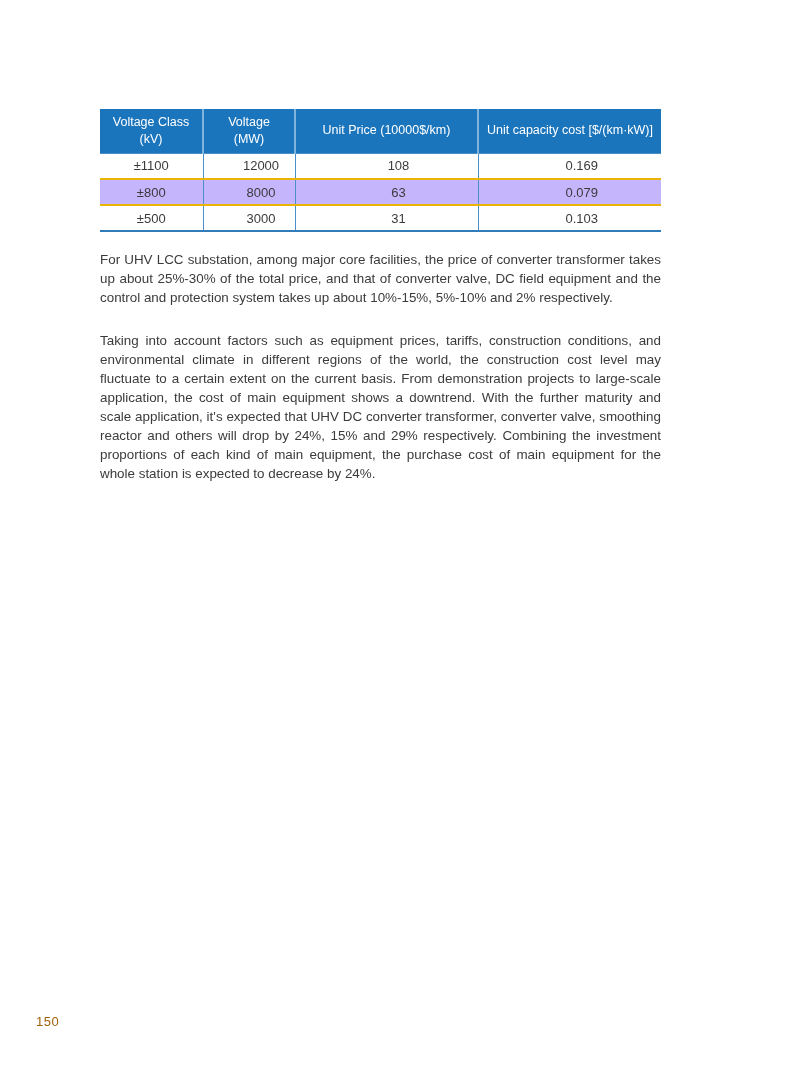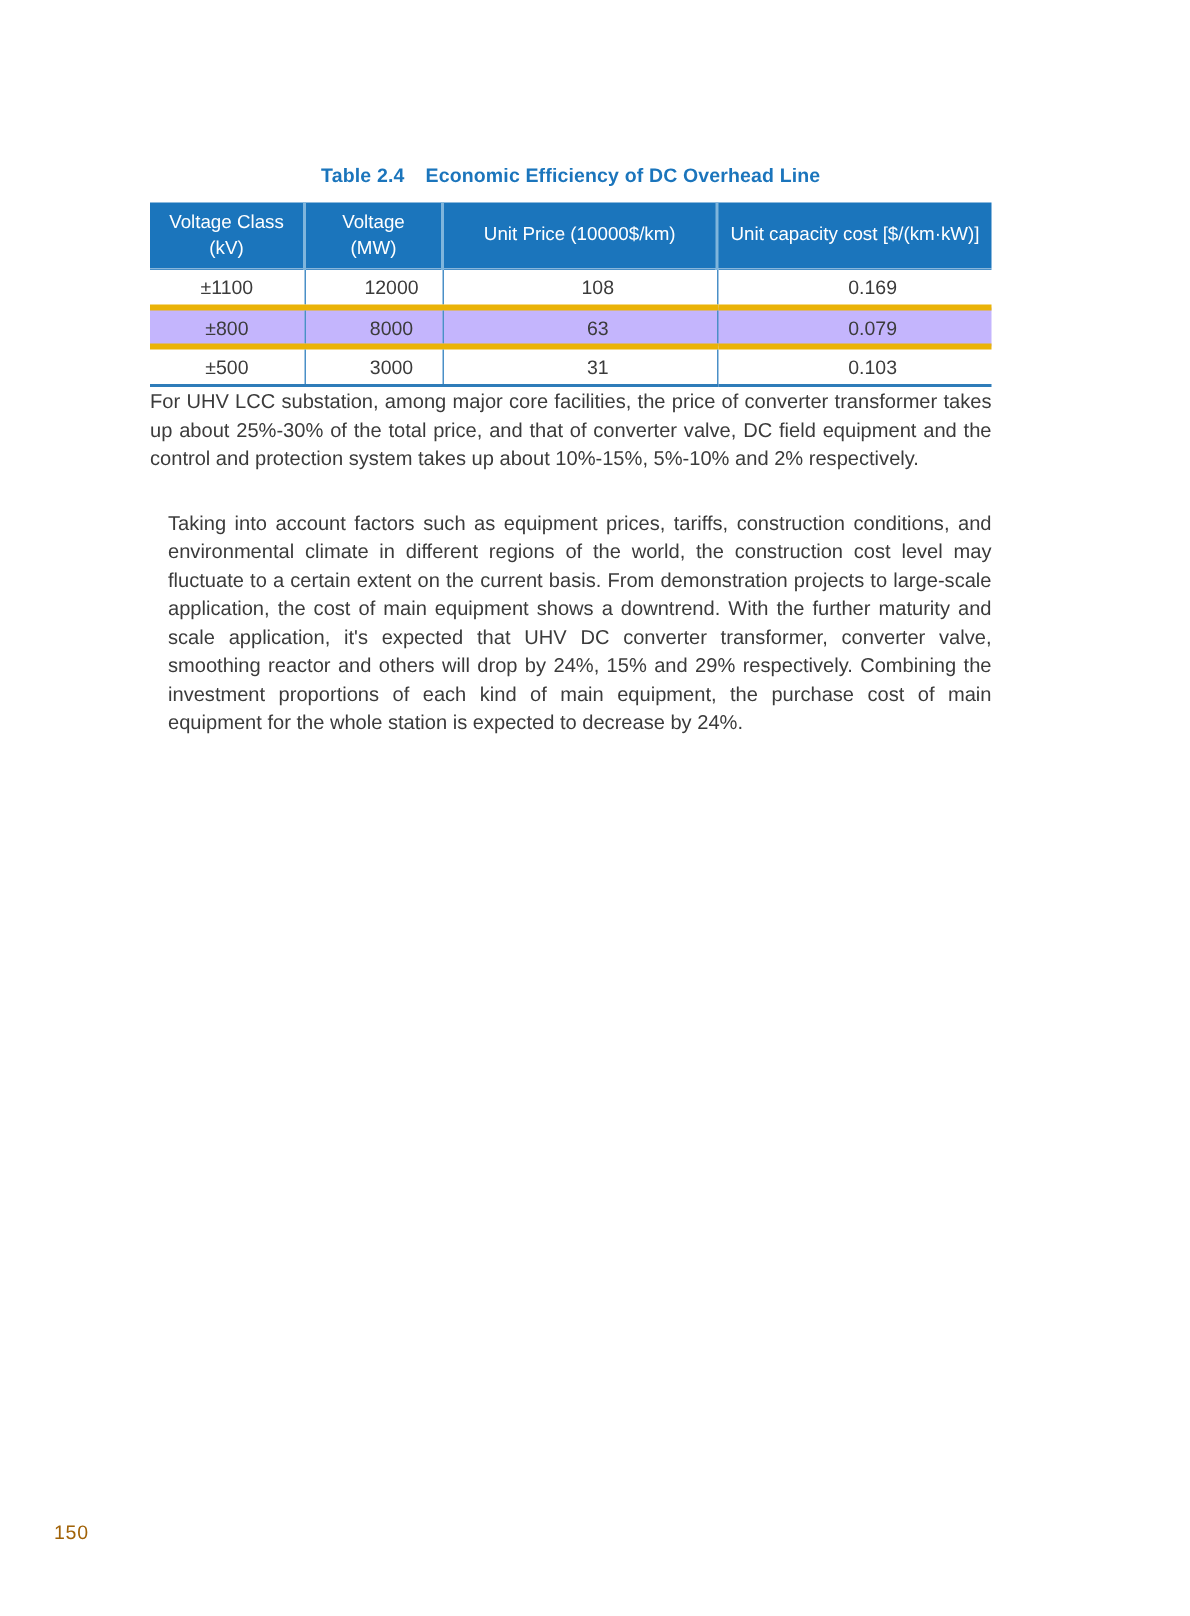--- a/index.html
+++ b/index.html
@@ -52,54 +52,51 @@
     border-bottom: 1px solid #4a8fc7;
   }
   .data-table thead th + th { border-left: 2px solid #7fb5dc; }
 
   .data-table tbody td {
     font-size: 13px;
     color: #3b3b3b;
     height: 26px;
     text-align: center;
     vertical-align: middle;
-    border-bottom: 4px solid #eab308;
+    border-bottom: 2px solid #eab308;
     background: #ffffff;
   }
   .data-table tbody td + td { border-left: 1px solid #4a8fc7; padding-left: 24px; }
   .data-table tbody tr.alt td { background: #c4b5fd; }
   .data-table tbody tr:last-child td { border-bottom: 2px solid #2f7cb9; }
 
   .body-text {
     font-size: 13.4px;
     line-height: 19px;
     text-align: justify;
     color: #3b3b3b;
   }
-  .para-1 { }
-  .para-2 { margin-top: 24px; margin-left: 12px; }
+  .para-1 { margin-top: 18px; }
+  .para-2 { margin-top: 24px; }
 
   .folio {
     position: absolute;
     left: 36px; top: 1014px;
     font-size: 13px;
     color: #a16207;
     letter-spacing: 0.5px;
   }
 </style>
 </head>
 <body>
 
 <div class="page">
 
   <div class="content">
 
-    <div class="table-caption">
-      <span class="caption-label">Table 2.4</span><span>Economic Efficiency of DC Overhead Line</span>
-    </div>
 
     <table class="data-table">
       <colgroup>
         <col class="c1">
           <col class="c2">
           <col class="c3">
           <col class="c4">
       </colgroup>
       <thead>
         <tr>

